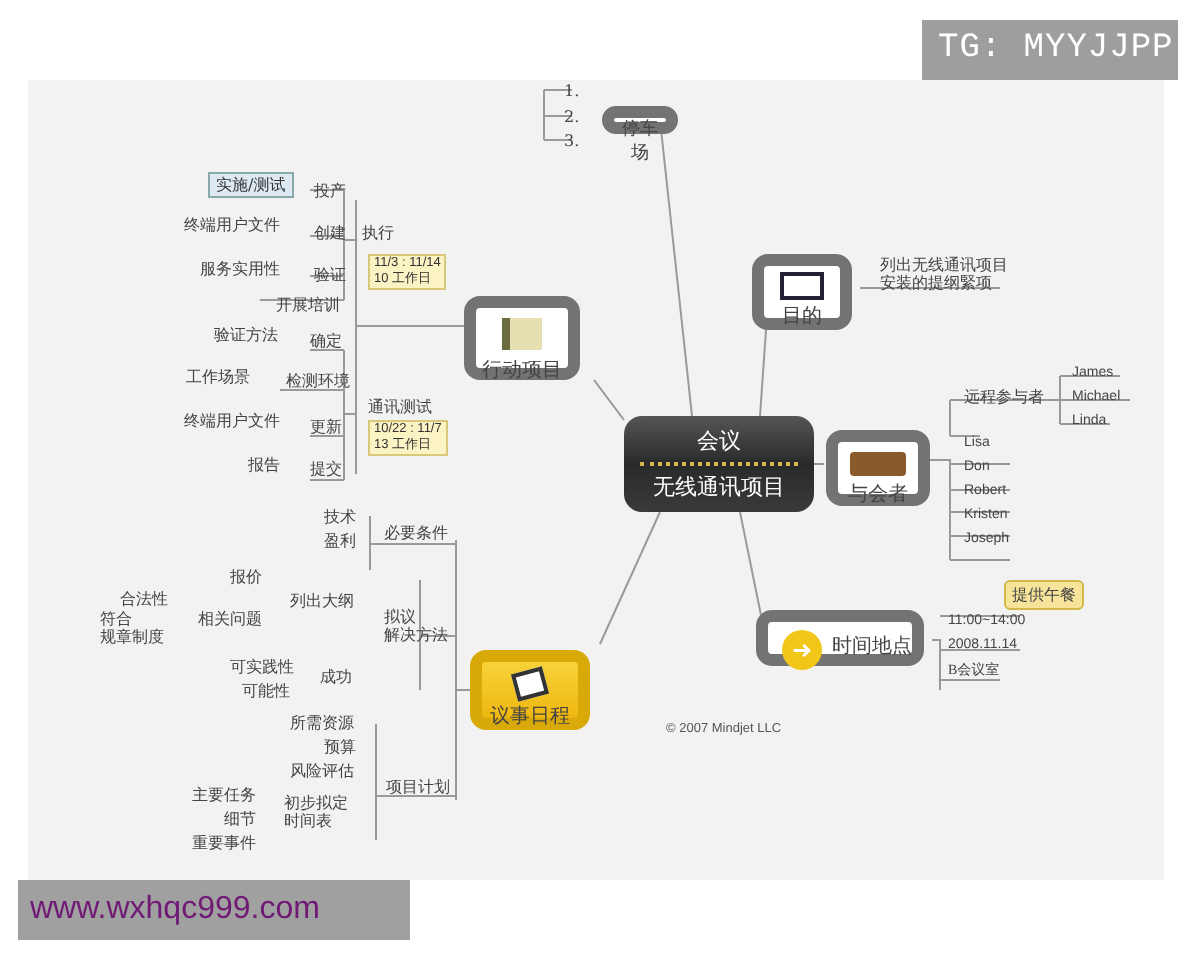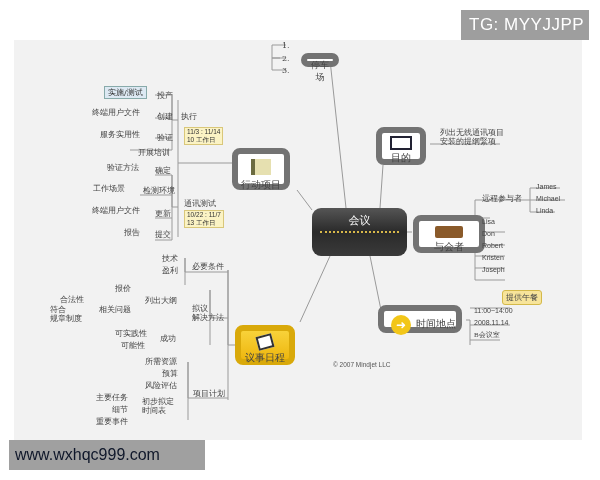--- a/index.html
+++ b/index.html
@@ -1,21 +1,21 @@
 <!DOCTYPE html>
 <html><head>
 <meta charset="utf-8">
 <style>
   * { box-sizing: border-box; margin: 0; padding: 0; }
   body { width: 600px; height: 480px; background: #ffffff; position: relative; overflow: hidden;
          font-family: "DejaVu Serif", serif; }
   .canvas { position: absolute; left: 14px; top: 40px; width: 568px; height: 400px; background: #f2f2f2; }
   .wm-top { position: absolute; right: 11px; top: 10px; width: 128px; height: 30px; background: #9e9e9e; color: #fff;
-            font-family: Liberation Sans, sans-serif; font-size: 17px; line-height: 30px; padding-left: 8px; letter-spacing: 0.5px; }
-  .wm-bottom { position: absolute; left: 9px; top: 440px; width: 196px; height: 30px; background: #a0a0a0; color: #0f172a;
+            font-family: Liberation Mono, monospace; font-size: 17px; line-height: 30px; padding-left: 8px; letter-spacing: 0.5px; }
+  .wm-bottom { position: absolute; left: 9px; top: 440px; width: 196px; height: 30px; background: #a0a0a0; color: #701a75;
                font-family: "Liberation Sans", sans-serif; font-size: 16px; line-height: 30px; padding-left: 6px; }
   svg.lines { position: absolute; left: 0; top: 0; width: 600px; height: 480px; }
   .t { position: absolute; font-size: 8px; color: #444; white-space: nowrap; line-height: 10px; }
   .s { font-family: "Liberation Sans", sans-serif; font-size: 7px; }
   .topic { position: absolute; background: #fff; border: 6px solid #737373; border-radius: 8px; text-align: center;
            font-size: 10px; color: #444; }
   .central { position: absolute; left: 312px; top: 208px; width: 95px; height: 48px; border-radius: 9px;
              background: linear-gradient(#555 0%, #2a2a2a 50%, #3a3a3a 100%); color: #fff; text-align: center; font-size: 11px; }
   .central .l1 { margin-top: 5px; }
   .central .sep { margin: 3px 8px; border-top: 2px dotted #d8b84a; }
@@ -62,30 +62,31 @@
 </svg>
 
 <div class="t" style="left:282px;top:41px;">1.</div>
 <div class="t" style="left:282px;top:54px;">2.</div>
 <div class="t" style="left:282px;top:66px;">3.</div>
 <div class="topic" style="left:301px;top:53px;width:38px;height:14px;line-height:12px;font-size:9px;"><span>停车场</span></div>
 
 <div class="central">
   <div class="l1">会议</div>
   <div class="sep"></div>
+  <div>无线通讯项目</div>
 </div>
 
 <div class="topic" style="left:376px;top:127px;width:50px;height:38px;">
   <div style="width:22px;height:14px;border:2px solid #223;margin:3px auto 1px;background:#fff;"></div>
   <span>目的</span>
 </div>
 <div class="t" style="left:440px;top:128px;">列出无线通讯项目</div>
 <div class="t" style="left:440px;top:137px;">安装的提纲緊项</div>
 
-<div class="topic" style="left:413px;top:215px;width:72px;height:38px;">
+<div class="topic" style="left:413px;top:215px;width:52px;height:38px;">
   <div style="width:28px;height:12px;background:#8a5a2a;margin:5px auto 2px;border-radius:2px;"></div>
   <span>与会者</span>
 </div>
 <div class="t" style="left:482px;top:194px;">远程参与者</div>
 <div class="t s" style="left:536px;top:182px;">James</div>
 <div class="t s" style="left:536px;top:194px;">Michael</div>
 <div class="t s" style="left:536px;top:206px;">Linda</div>
 <div class="t s" style="left:482px;top:217px;">Lisa</div>
 <div class="t s" style="left:482px;top:229px;">Don</div>
 <div class="t s" style="left:482px;top:241px;">Robert</div>

